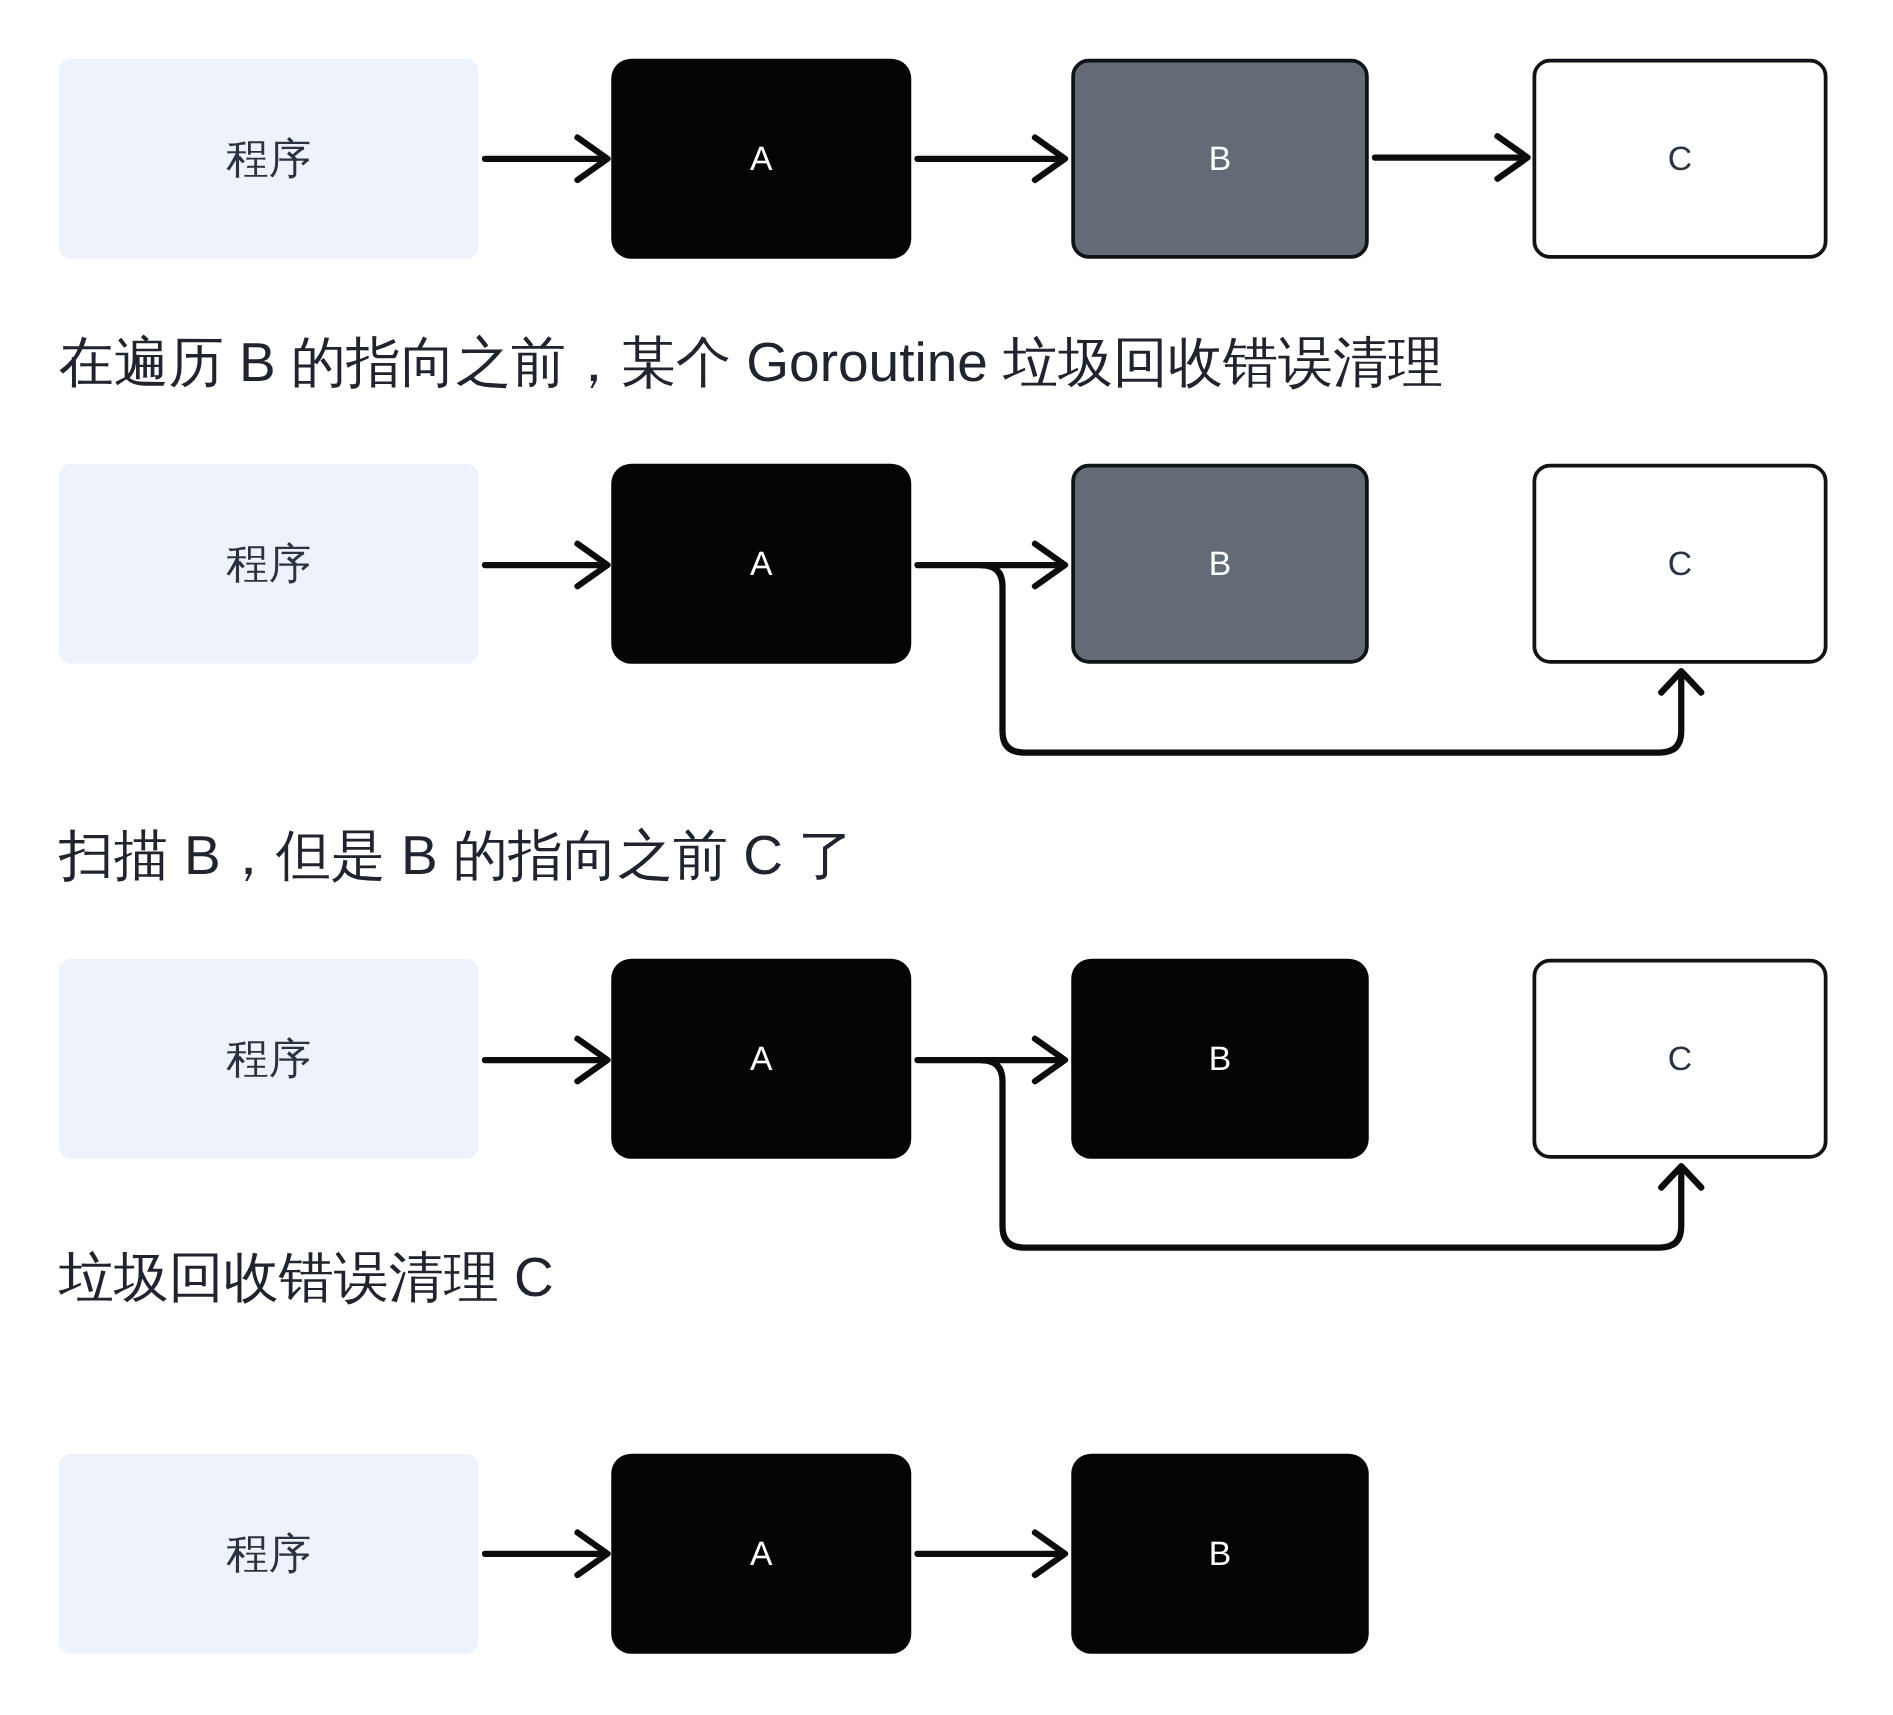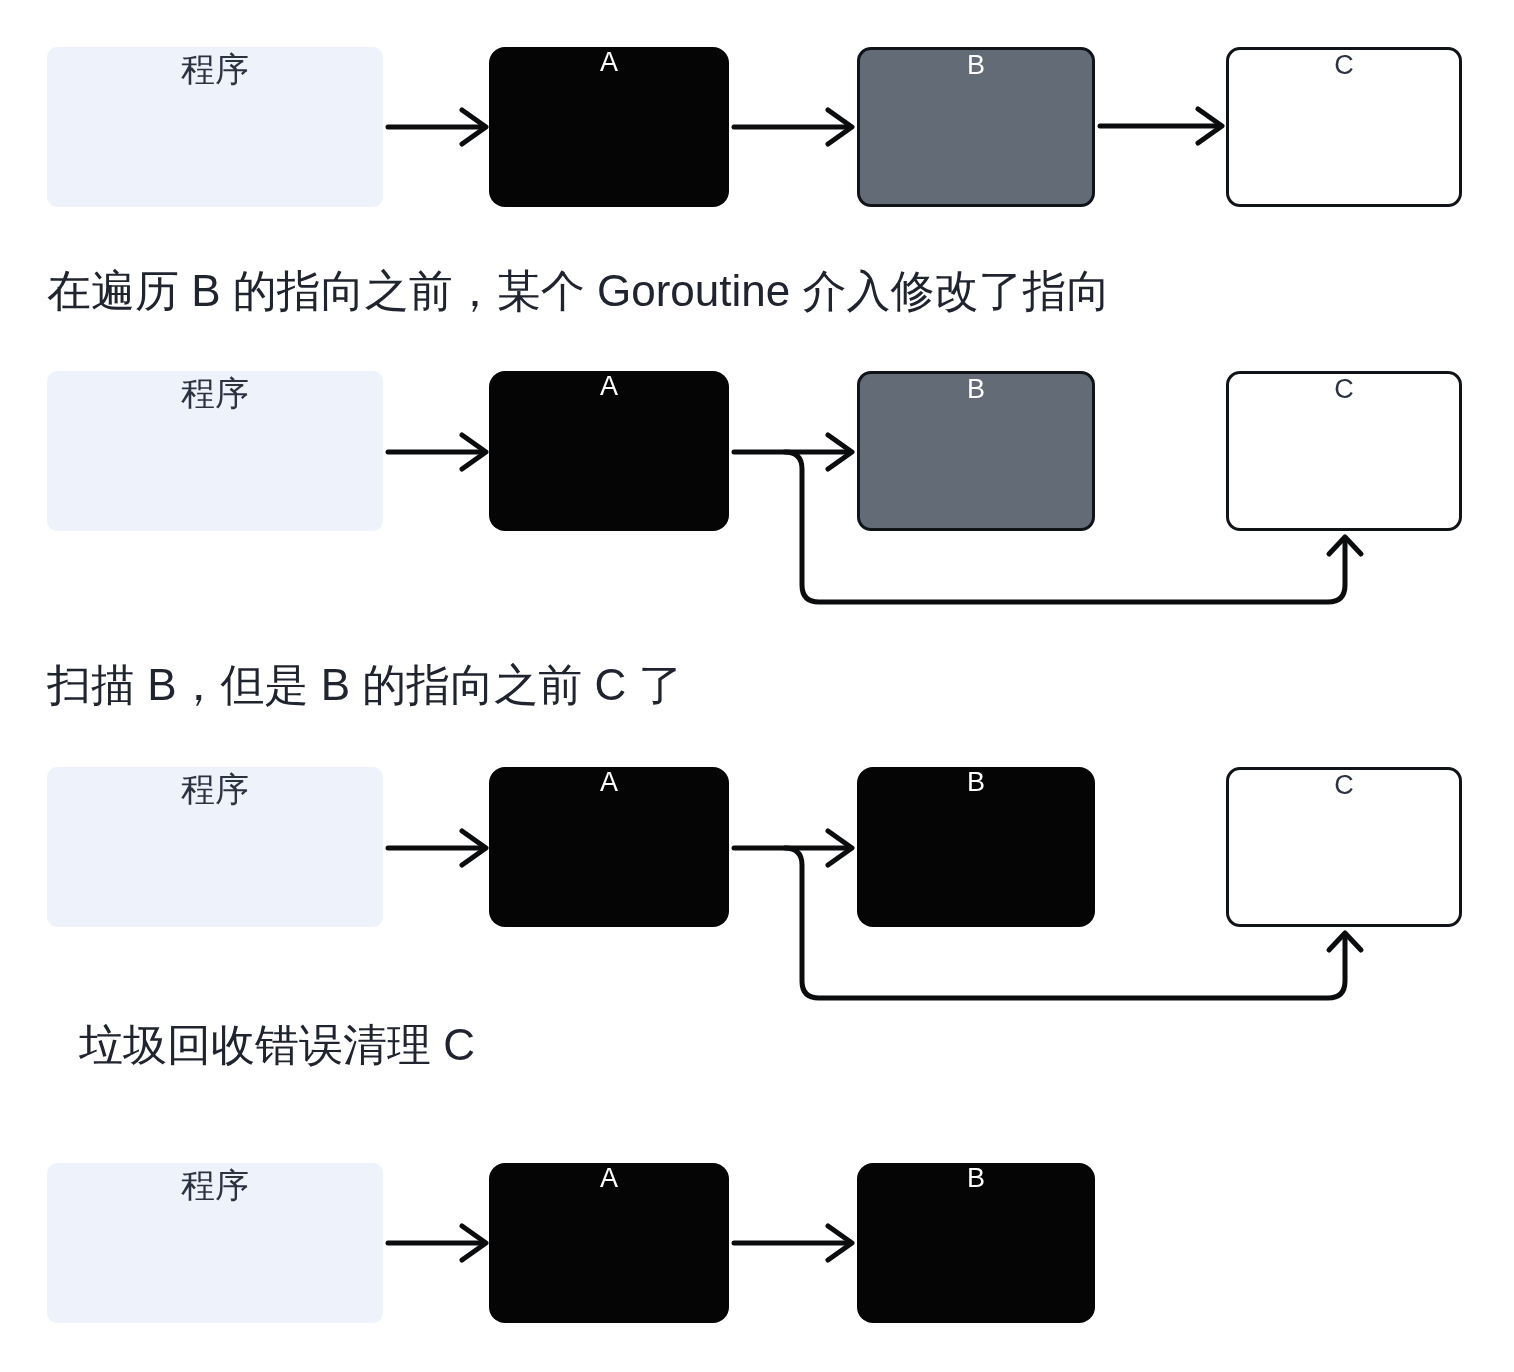--- a/index.html
+++ b/index.html
@@ -10,21 +10,21 @@
   }
   .canvas {
     position: relative;
     width: 1514px; height: 1372px;
     background: #ffffff;
     overflow: hidden;
   }
   .node {
     position: absolute;
     box-sizing: border-box;
-    display: flex; align-items: flex-start; justify-content: center;
+    display: flex; align-items: center; justify-content: center;
     user-select: none;
   }
   .state-program {
     background: var(--program-bg, #eef2fb);
     border-radius: 10px;
     color: var(--label-dark, #2b3240);
     font-size: 34px;
   }
   .state-black {
     background: var(--node-black, #050506);
@@ -63,21 +63,21 @@
     margin: 0;
     font-size: 44px;
     font-weight: 500;
     line-height: 1.15;
     color: var(--heading, #20242e);
     white-space: nowrap;
     user-select: none;
   }
   .caption-1 { top: 266px; }
   .caption-2 { top: 660px; }
-  .caption-3 { top: 1020px; margin-left: 32px; }
+  .caption-3 { top: 998px; }
 
   svg.arrows {
     position: absolute;
     left: 0; top: 0;
     pointer-events: none;
   }
   svg.arrows path {
     fill: none;
     stroke: var(--arrow, #0b0c0e);
     stroke-width: 5;
@@ -96,21 +96,21 @@
   <div class="node state-black col-a row-1">
     <span>A</span>
   </div>
   <div class="node state-gray col-b row-1">
     <span>B</span>
   </div>
   <div class="node state-white col-c row-1">
     <span>C</span>
   </div>
 
-  <p class="caption caption-1">在遍历 B 的指向之前，某个 Goroutine 介入修改了指向</p>
+  <p class="caption caption-1">在遍历 B 的指向之前，某个 Goroutine 垃圾回收错误清理</p>
 
   <div class="node state-program col-p row-2">
     <span>程序</span>
   </div>
   <div class="node state-black col-a row-2">
     <span>A</span>
   </div>
   <div class="node state-gray col-b row-2">
     <span>B</span>
   </div>

